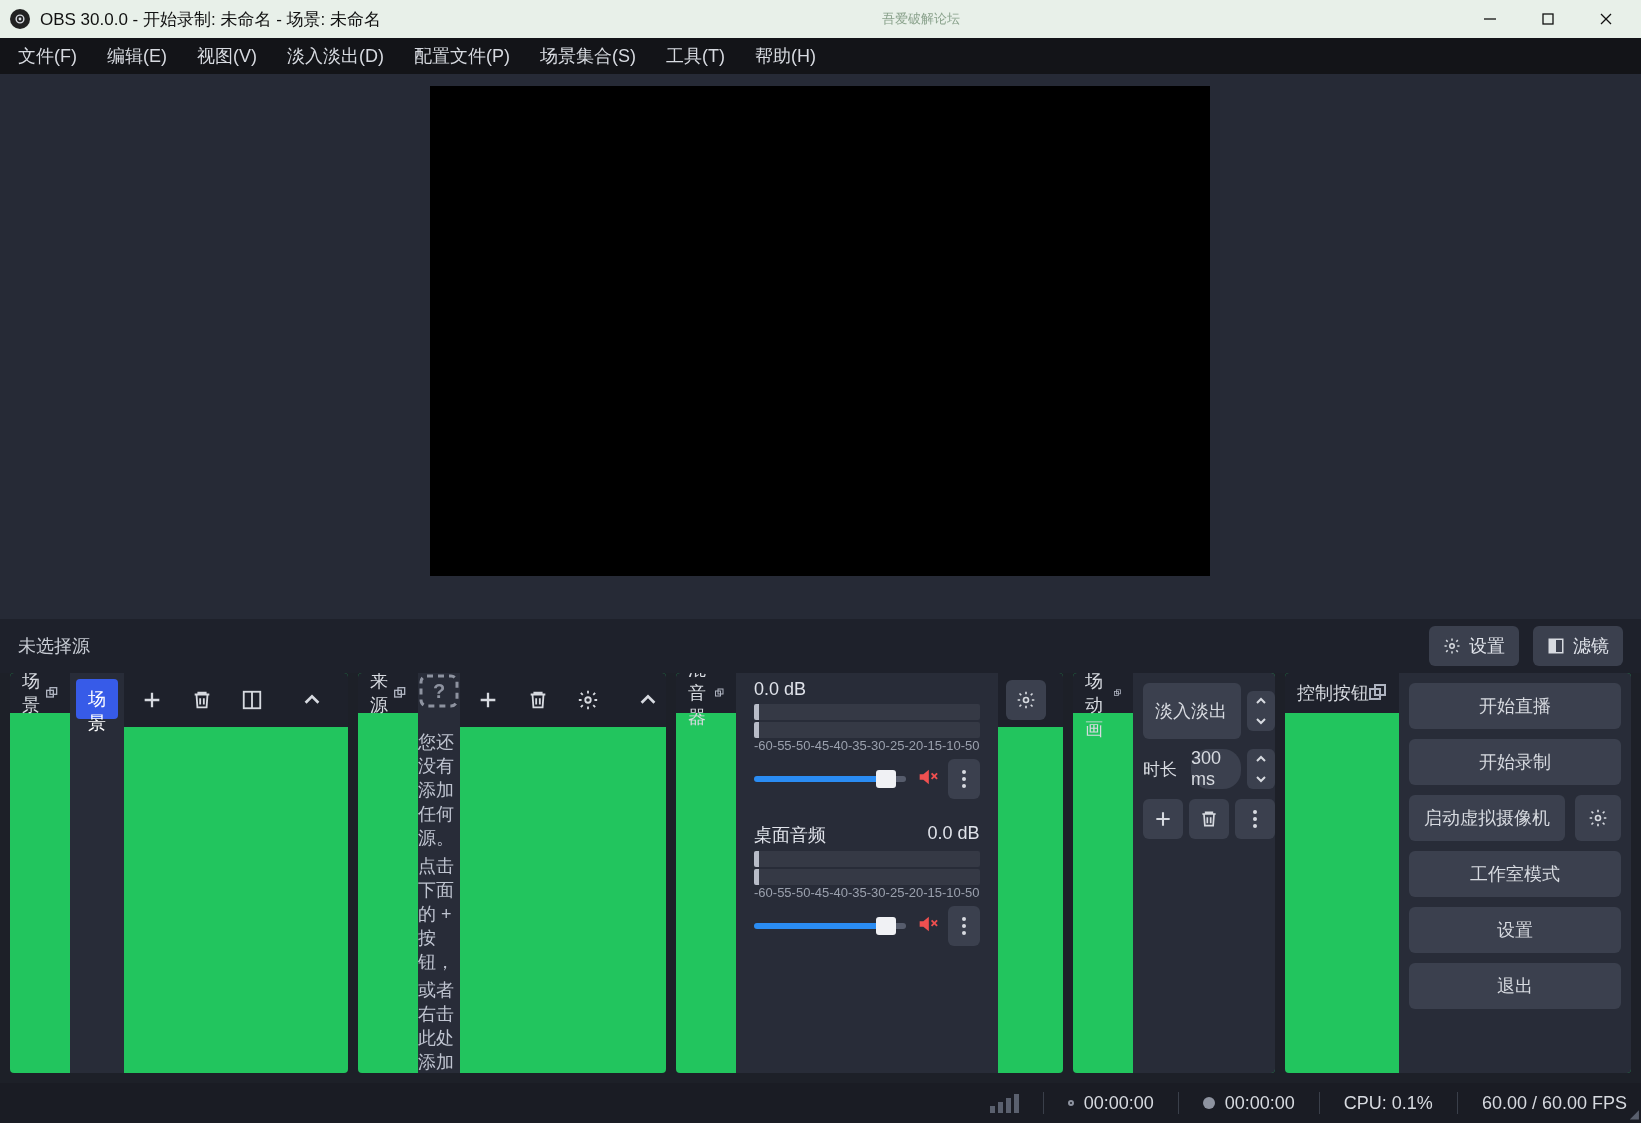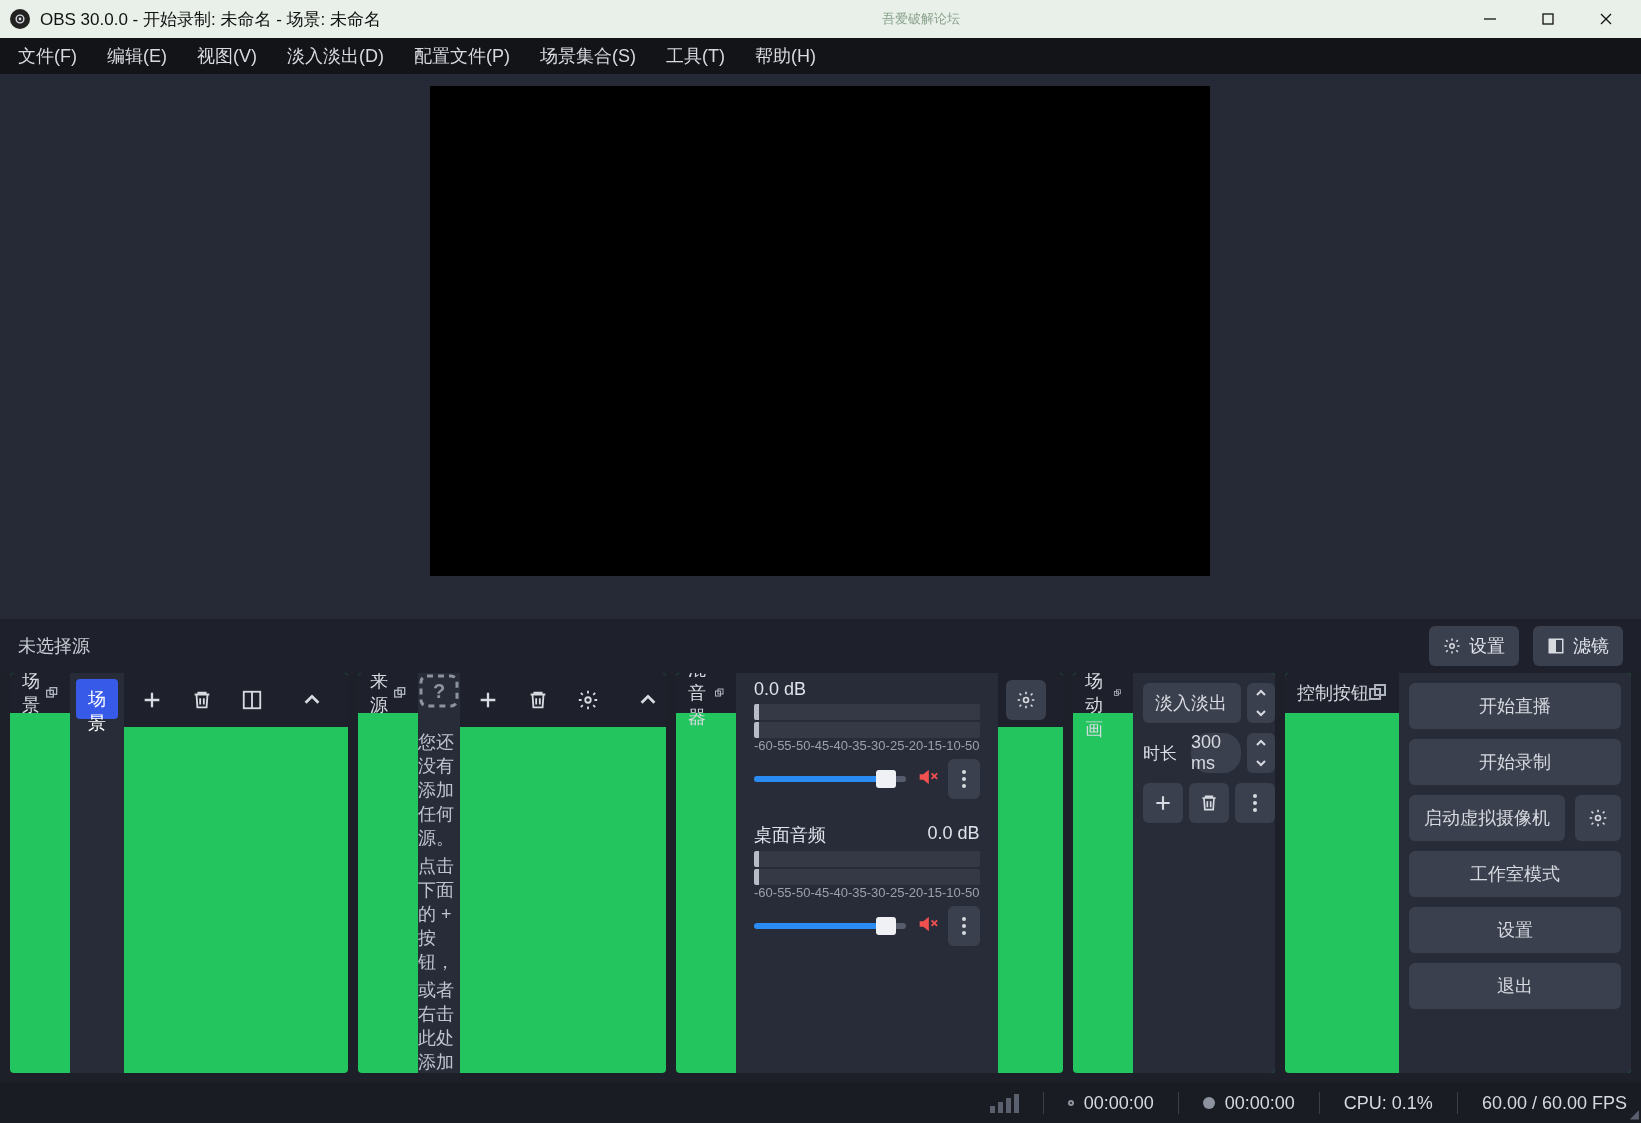--- a/index.html
+++ b/index.html
@@ -209,21 +209,21 @@
   background:#3b404e;
   display:flex; align-items:center; justify-content:center;
 }
 .dots { display:flex; flex-direction:column; gap:3px;}
 .dots span { width:4px; height:4px; border-radius:50%; background:#d7dae0; }
 
 
 .transitions .dockbody { padding: 10px; gap: 10px; }
 .trow { display:flex; align-items:center; gap:6px; }
 .select {
-  flex:1; height:40px;
+  flex:1; height:56px;
   background:#3b404e;
   border-radius:6px;
   display:flex; align-items:center;
   padding: 14px 12px;
   font-size:18px;
 }
 .spin {
   width:28px; height:40px;
   background:#3b404e;
   border-radius:6px;

